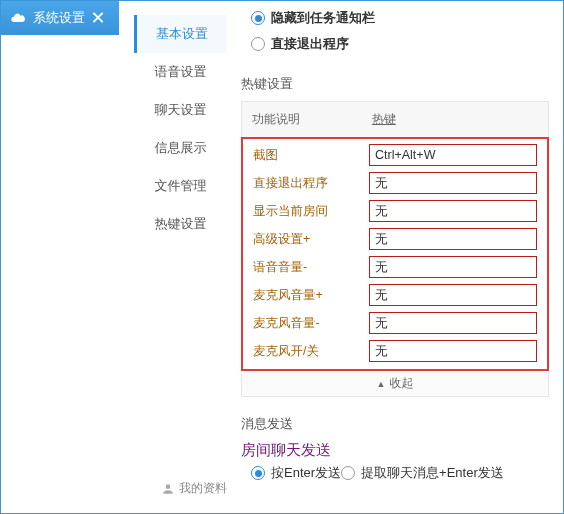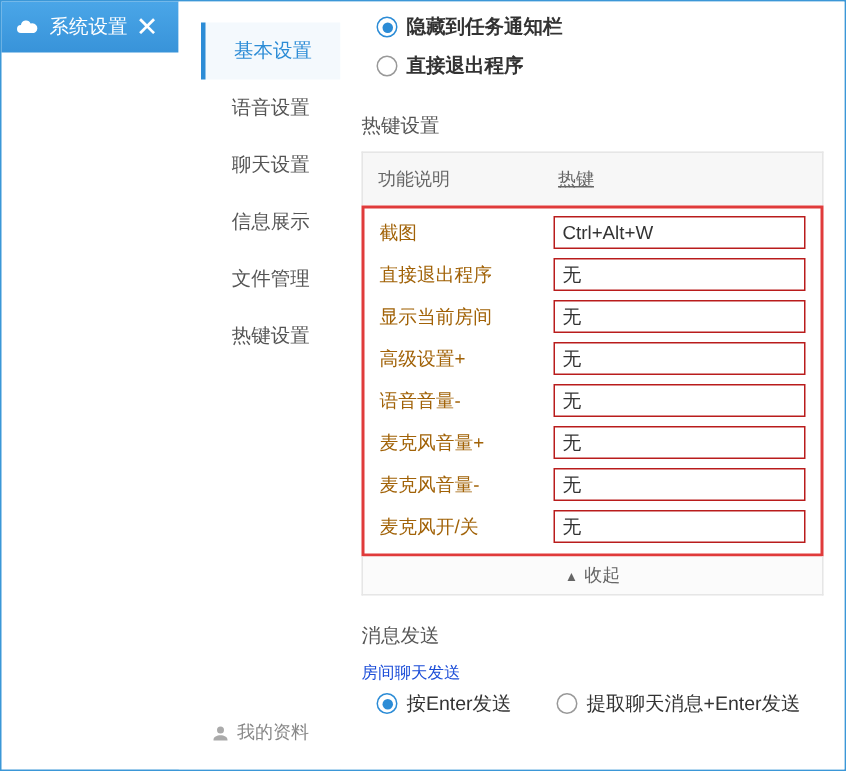--- a/index.html
+++ b/index.html
@@ -8,21 +8,21 @@
     .titlebar { height: 34px; background: linear-gradient(to bottom, #4aa6e8, #3893d9); color: #fff; display: flex; align-items: center; padding: 0 8px; }
     .titlebar-icon { width: 18px; height: 18px; margin-right: 6px; display: flex; align-items: center; justify-content: center; }
     .titlebar-icon svg { width: 16px; height: 16px; fill: #fff; }
     .titlebar-title { flex: 1; font-size: 13px; }
     .close-btn { width: 26px; height: 26px; display: flex; align-items: center; justify-content: center; cursor: pointer; color: #fff; font-size: 18px; }
     .body { flex: 1; display: flex; overflow: hidden; }
     .sidebar { width: 108px; background: #fff; display: flex; flex-direction: column; }
     .sidebar-top { flex: 1; padding-top: 14px; margin-left: 15px; }
     .sidebar-item { padding: 10px 0; text-align: center; font-size: 13px; color: #555; cursor: pointer; }
     .sidebar-item.active { color: #2c8cd6; border-left: 3px solid #2c8cd6; padding-left: 0; background: #f4f9fd; }
-    .sidebar-bottom { padding: 12px 0 16px 0; display: flex; align-items: center; justify-content: center; color: #888; font-size: 12px; cursor: pointer; gap: 4px; }
+    .sidebar-bottom { padding: 12px 0 16px 0; display: flex; align-items: center; justify-content: flex-end; color: #888; font-size: 12px; cursor: pointer; gap: 4px; }
     .sidebar-bottom svg { width: 14px; height: 14px; fill: #aaa; }
     .content { flex: 1; background: #fff; padding: 0 14px 0 14px; overflow-y: auto; }
     .section-partial { margin-top: 4px; }
     .radio-group { margin-left: 10px; }
     .radio-row { display: flex; align-items: center; padding: 4px 0; gap: 6px; cursor: pointer; font-weight: bold; }
     .radio { width: 14px; height: 14px; border: 1px solid #999; border-radius: 50%; display: inline-flex; align-items: center; justify-content: center; background: #fff; }
     .radio.checked { border-color: #2c8cd6; }
     .radio.checked::after { content: ""; width: 7px; height: 7px; background: #2c8cd6; border-radius: 50%; }
     .section { margin-top: 18px; }
     .section-title { font-size: 13px; color: #555; margin-bottom: 8px; }
@@ -30,23 +30,23 @@
     .hotkey-header { display: flex; background: #f7f7f7; border: 1px solid #e6e6e6; border-bottom: none; padding: 9px 10px; font-size: 12px; color: #666; }
     .hk-col-desc { width: 120px; }
     .hk-col-key { flex: 1; text-decoration: underline; }
     .hotkey-body { border: 2px solid #e03b3b; padding: 2px 6px 4px 6px; background: #fff; }
     .hotkey-row { display: flex; align-items: center; padding: 3px 4px; }
     .hk-desc { width: 116px; font-size: 12.5px; color: #a16207; }
     .hk-input { flex: 1; }
     .hk-input input { width: 100%; border: 1px solid #b91c1c; padding: 2px 5px; font-size: 12.5px; height: 22px; background: #fff; color: #333; }
     .collapse-row { border: 1px solid #e6e6e6; border-top: none; background: #fbfbfb; text-align: center; padding: 4px 16px; font-size: 12px; color: #666; cursor: pointer; }
     .collapse-row .arrow { display: inline-block; margin-right: 4px; font-size: 9px; vertical-align: middle; }
-    .radio-inline-group { display: flex; align-items: center; gap: 30px; margin-left: 10px; margin-top: 4px; }
+    .radio-inline-group { display: flex; align-items: center; margin-left: 10px; margin-top: 4px; }
     .radio-row-inline { display: flex; align-items: center; gap: 6px; cursor: pointer; }
-    .subsection-title { font-size: 11px; color: #1d4ed8; margin-bottom: 2px; }
+    .subsection-title { font-size: 15px; color: #701a75; margin-bottom: 2px; }
     
     .content::-webkit-scrollbar { width: 8px; }
     .content::-webkit-scrollbar-thumb { background: #ccc; }
   </style>
 </head>
 <body>
 
 <div class="window">
 
   <div class="titlebar">

